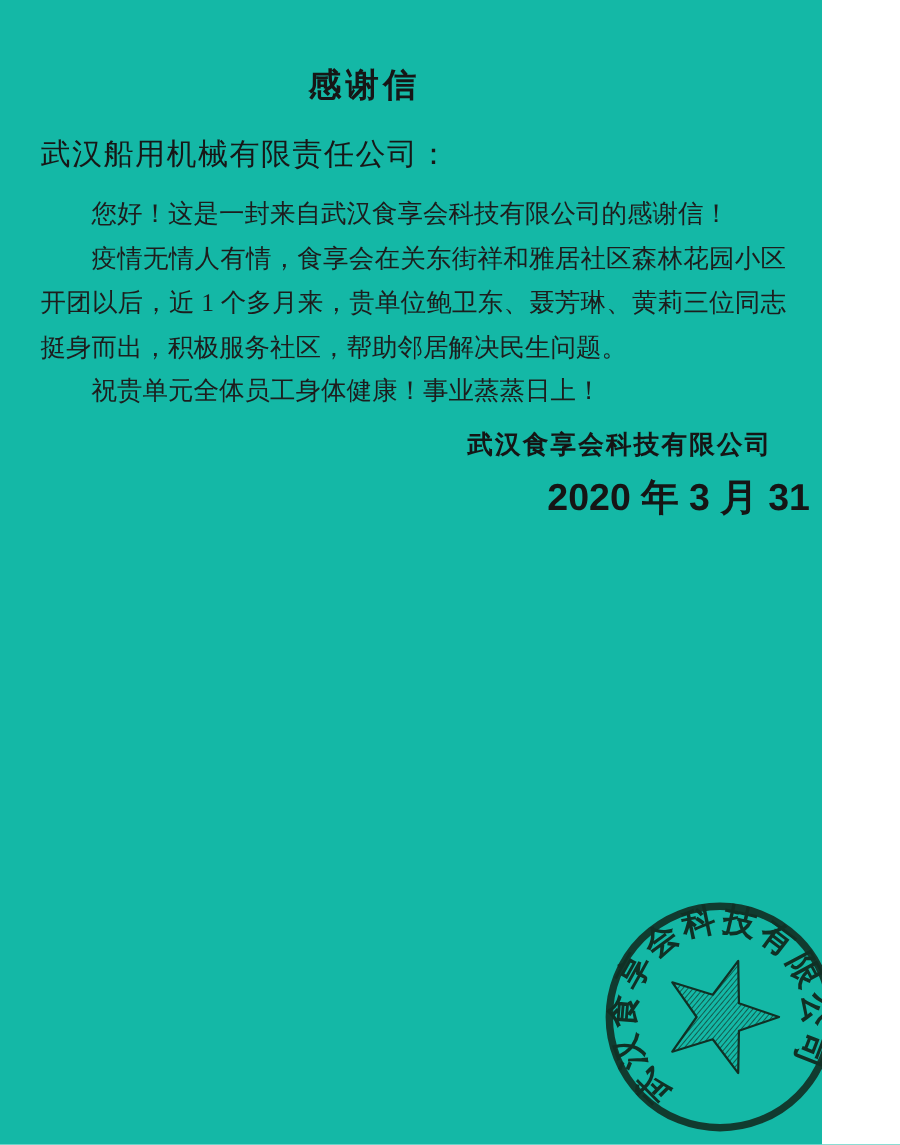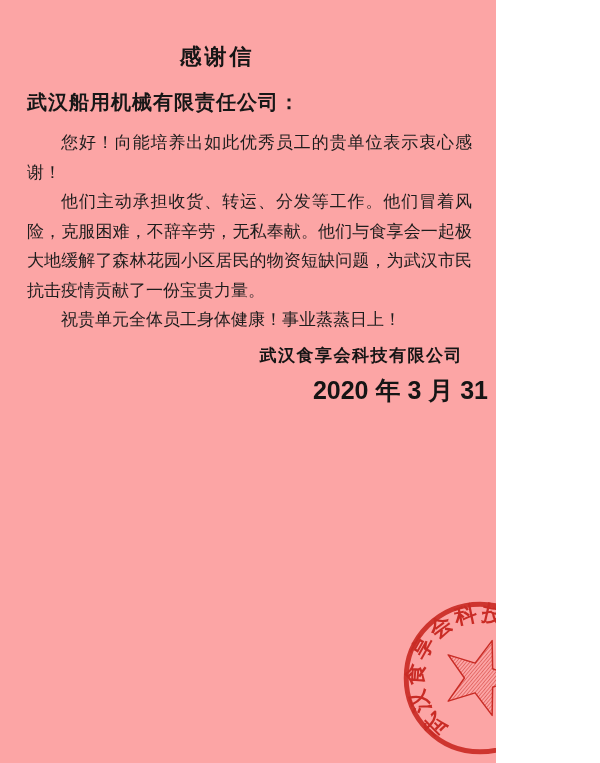--- a/index.html
+++ b/index.html
@@ -1,36 +1,36 @@
 <!DOCTYPE html>
 <html><head>
 <meta charset="utf-8">
 <style>
   html,body{margin:0;padding:0;}
   .page{
     position:relative;
-    width:496px;height:763px;
-    background:#fca5a5;
+    width:548px;height:763px;
+    background:#14b8a6;
     overflow:hidden;
     font-family:"Liberation Serif","DejaVu Serif",serif;
     color:#1e1e1e;
   }
   .title{
     margin:42px 62px 0 0;
     text-align:center;
     font-family:"Liberation Sans","DejaVu Sans",sans-serif;
     font-weight:bold;
     font-size:22px;
     letter-spacing:3px;
     color:#161616;
   }
   .salutation{
     margin:17px 24px 0 27px;
     font-family:"Liberation Sans","DejaVu Sans",sans-serif;
-    font-weight:bold;
+    font-weight:normal;
     font-size:20px;
     letter-spacing:1px;
     color:#171717;
   }
   .body-text{
     margin:12px 24px 0 27px;
   }
   .body-text p{
     margin:0;
     font-size:17px;
@@ -69,22 +69,22 @@
 </head>
 <body>
 
 <div class="page">
 
   <div class="title">感谢信</div>
 
   <div class="salutation">武汉船用机械有限责任公司：</div>
 
   <div class="body-text">
-    <p>您好！向能培养出如此优秀员工的贵单位表示衷心感谢！</p>
-    <p>他们主动承担收货、转运、分发等工作。他们冒着风险，克服困难，不辞辛劳，无私奉献。他们与食享会一起极大地缓解了森林花园小区居民的物资短缺问题，为武汉市民抗击疫情贡献了一份宝贵力量。</p>
+    <p>您好！这是一封来自武汉食享会科技有限公司的感谢信！</p>
+    <p>疫情无情人有情，食享会在关东街祥和雅居社区森林花园小区开团以后，近 1 个多月来，贵单位鲍卫东、聂芳琳、黄莉三位同志挺身而出，积极服务社区，帮助邻居解决民生问题。</p>
     <p>祝贵单元全体员工身体健康！事业蒸蒸日上！</p>
   </div>
 
   <div class="signature">武汉食享会科技有限公司</div>
 
   <div class="date">2020 年 3 月 31</div>
 
   <svg class="seal" viewBox="0 0 200 200" xmlns="http://www.w3.org/2000/svg">
     <defs>
       <pattern id="hatch" width="3.2" height="3.2" patternUnits="userSpaceOnUse" patternTransform="rotate(40)">

